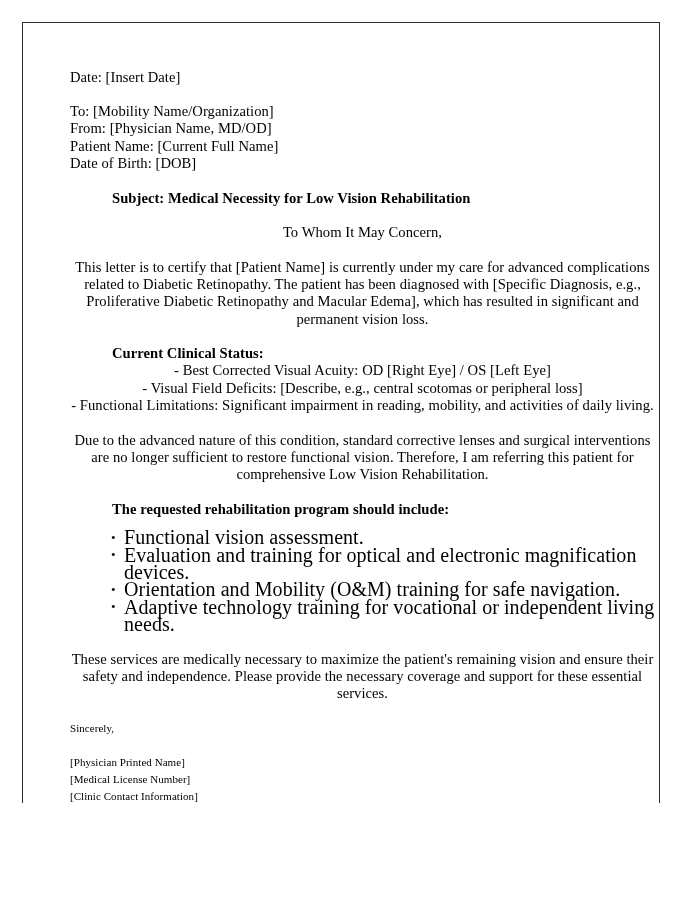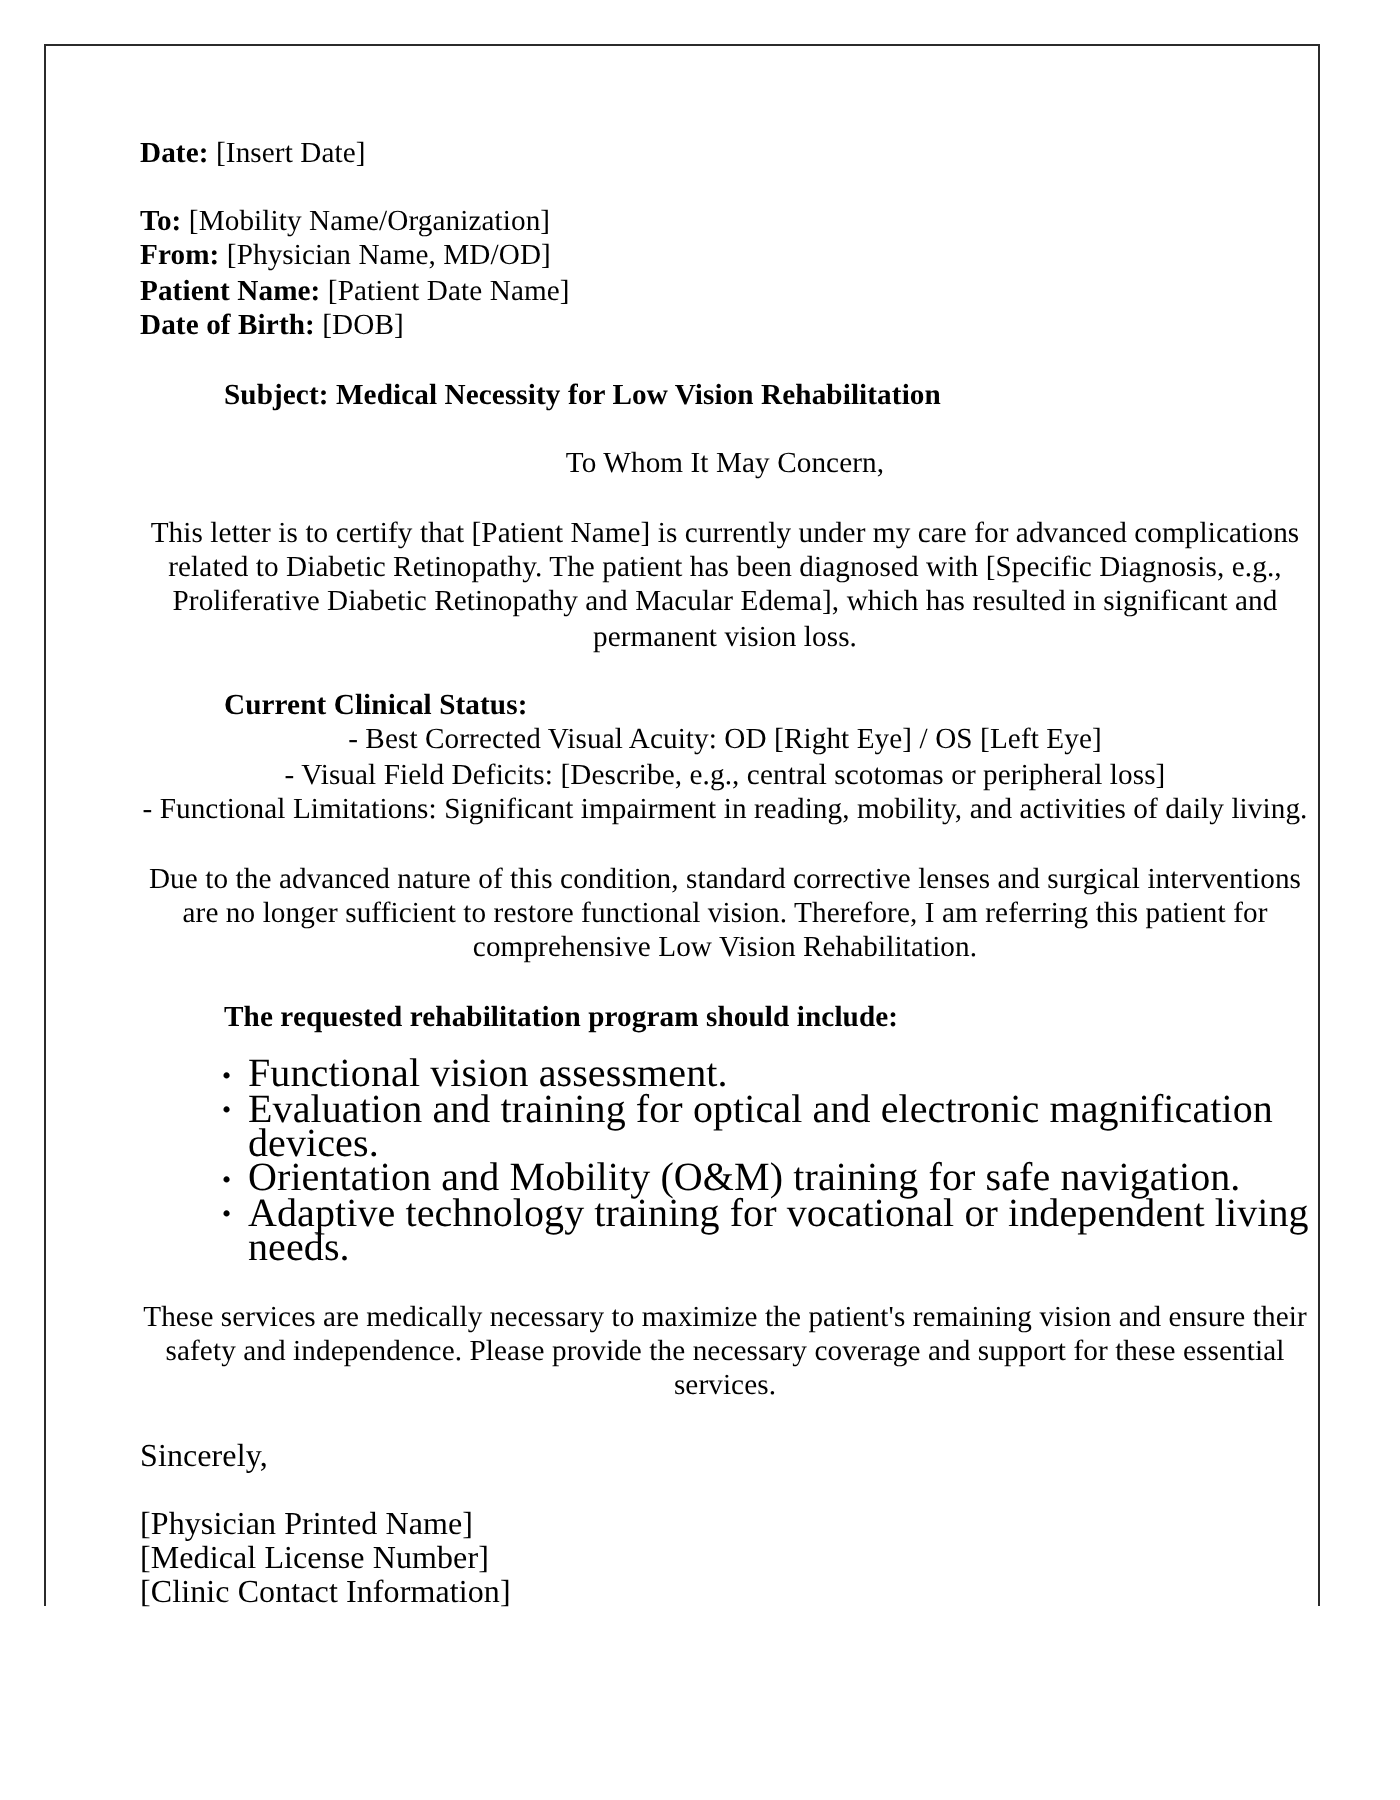--- a/index.html
+++ b/index.html
@@ -41,21 +41,21 @@
     font-size: 14.6px;
     line-height: 17.2px;
     letter-spacing: 0.05px;
   }
   .para {
     font-size: 14.6px;
     line-height: 17.4px;
     text-align: center;
     letter-spacing: 0.05px;
   }
-  .lbl { font-weight: bold; }
+  .lbl { font-weight: normal; }
   .heading {
     font-size: 14.6px;
     line-height: 17.2px;
     font-weight: bold;
     letter-spacing: 0.05px;
     margin-left: 42px;
   }
 
   .gap-sm { height: 11px; }
   .gap-md { height: 17px; }
@@ -75,21 +75,21 @@
   }
   .bullets li::before {
     content: "\2022";
     position: absolute;
     left: 0;
     top: -0.5px;
     font-size: 13px;
   }
 
   .sig-line {
-    font-size: 16px;
+    font-size: 11px;
     line-height: 17.2px;
     letter-spacing: 0.05px;
   }
 </style>
 </head>
 <body>
 
 <div class="page-frame">
   <div class="doc-body">
 
@@ -103,21 +103,21 @@
     <div class="line">
       <span class="lbl">To:</span>
       <span>[Mobility Name/Organization]</span>
     </div>
     <div class="line">
       <span class="lbl">From:</span>
       <span>[Physician Name, MD/OD]</span>
     </div>
     <div class="line">
       <span class="lbl">Patient Name:</span>
-      <span>[Patient Date Name]</span>
+      <span>[Current Full Name]</span>
     </div>
     <div class="line">
       <span class="lbl">Date of Birth:</span>
       <span>[DOB]</span>
     </div>
 
     <div class="gap-lg"></div>
 
     <div class="heading">Subject: Medical Necessity for Low Vision Rehabilitation</div>
 

